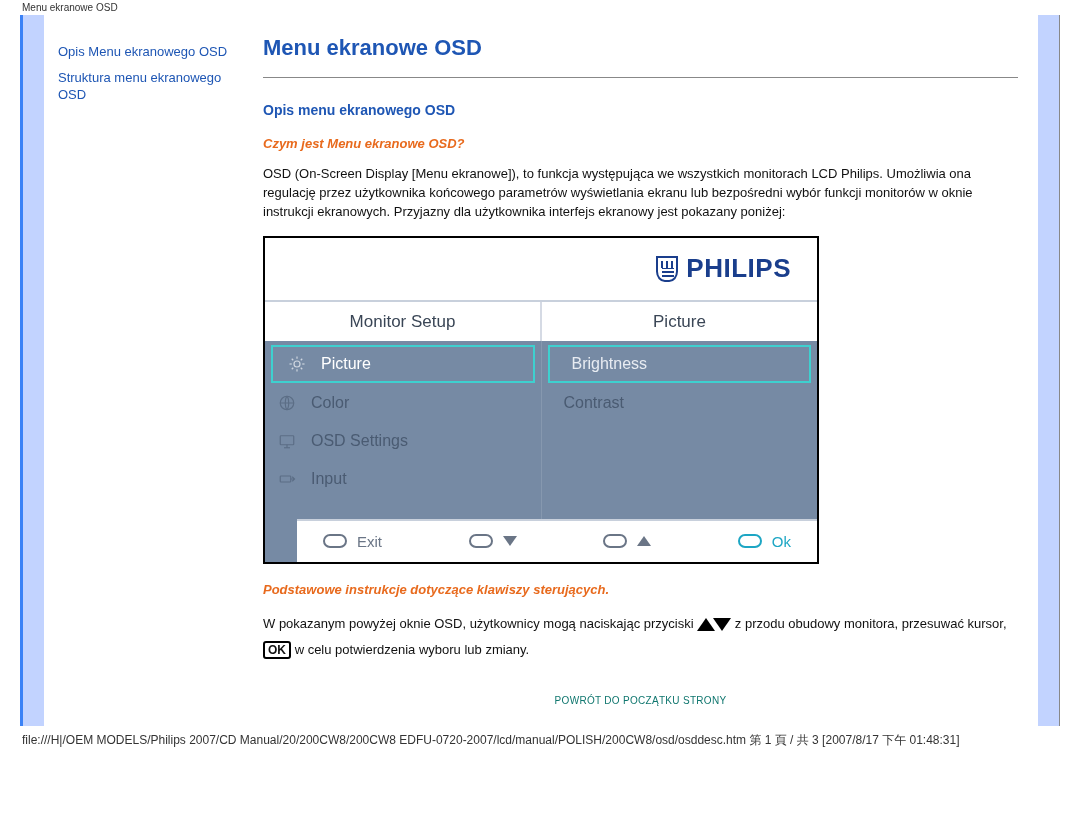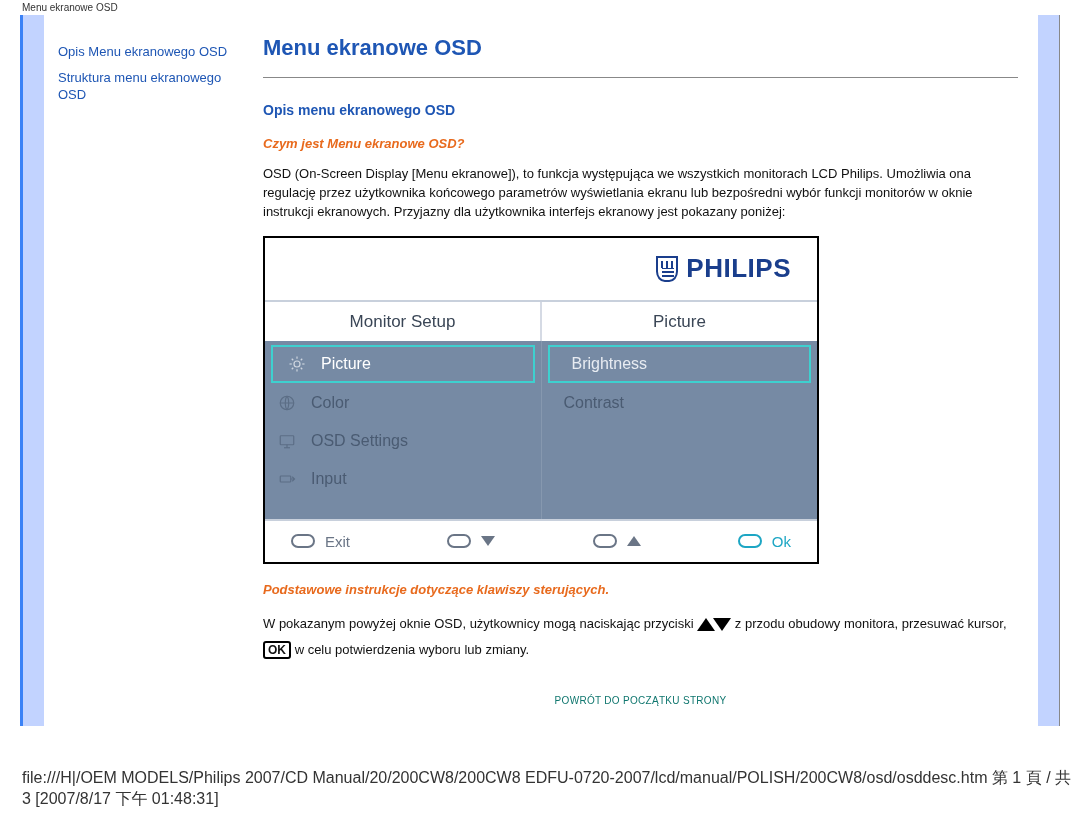--- a/index.html
+++ b/index.html
@@ -181,20 +181,21 @@
     margin-right: 12px;
     color: #cfd6e0;
   }
   .osd-col.right-side .osd-item { padding-left: 22px; }
   .osd-footer {
     background: #fff;
     display: flex;
     justify-content: space-between;
     padding: 12px 26px;
     border-top: 2px solid #c8d0dc;
+    margin-left: 32px;
   }
   .osd-footer .fgrp {
     display: flex;
     align-items: center;
     gap: 10px;
     color: #6a7586;
     font-size: 15px;
   }
   .capsule {
     width: 24px; height: 14px; border: 2px solid #6a7586; border-radius: 8px;
@@ -223,24 +224,23 @@
   a.back-top {
     display: block;
     text-align: center;
     color: #0f766e;
     font-size: 10px;
     letter-spacing: 0.3px;
     margin-top: 32px;
     text-decoration: none;
   }
   .doc-footer {
-    font-size: 16px;
+    font-size: 12px;
     color: #333;
     padding: 6px 0 8px 22px;
-    margin-top: 36px;
   }
 
   
   svg.glyph { width:18px; height:18px; stroke:#cfd6e0; stroke-width:1.6; fill:none; }
   .osd-item.dim svg.glyph { stroke:#4a5b72; opacity:0.6; }
 </style>
 </head>
 <body>
 
 <div class="doc-header">Menu ekranowe OSD</div>

